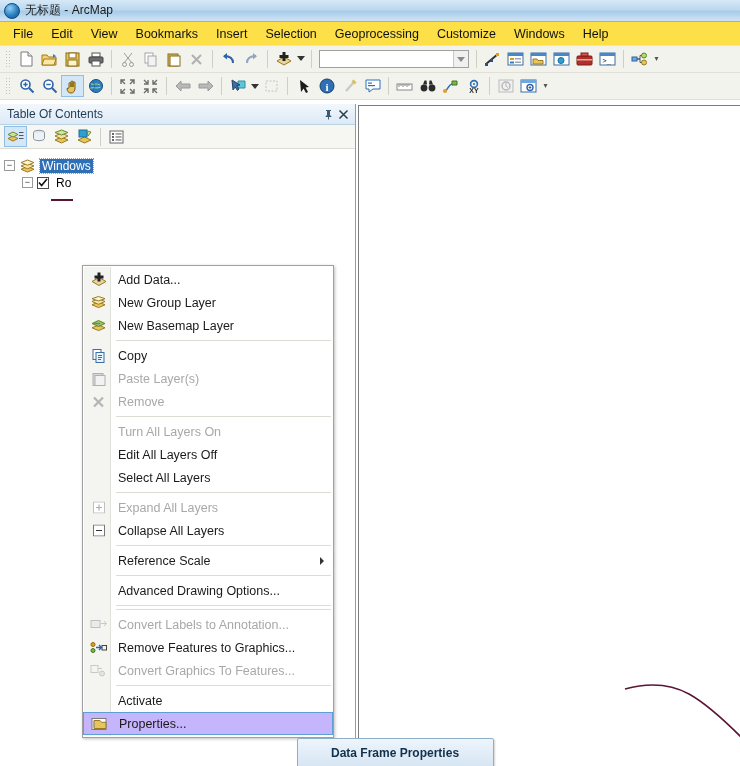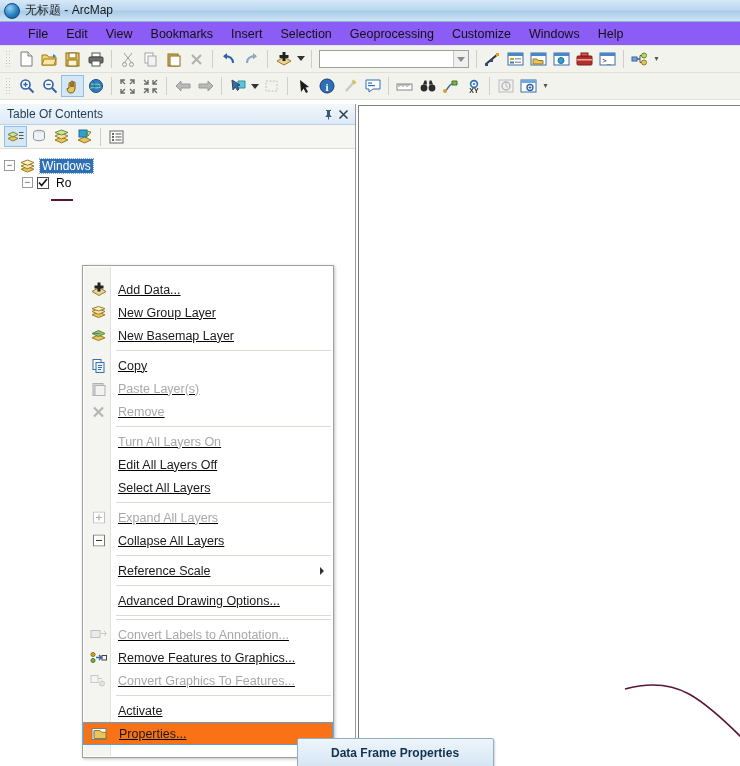--- a/index.html
+++ b/index.html
@@ -24,24 +24,24 @@
   .app-icon{
     width:16px;height:16px;border-radius:50%;
     background:radial-gradient(circle at 35% 30%, #8fd0f5 0%, #2a7fc1 55%, #134f80 100%);
     border:1px solid #0d4a78;
     margin-right:5px; flex:none;
   }
   .title-text{ font-size:12px; color:#1b1b1b; }
 
   
   .menubar{
-    height:24px; background:#8b5cf6;
+    height:24px; background:#fde047;
     display:flex; align-items:center;
     border-bottom:1px solid #e3e3dd;
-    padding-left:19px;
+    padding-left:4px;
   }
   .menu-item{
     padding:3px 9px; font-size:12.5px; color:#111; cursor:default;
     white-space:nowrap;
   }
 
   
   .toolbar{
     height:27px; background:#f3f3ee;
     display:flex; align-items:center;
@@ -120,34 +120,34 @@
     position:absolute; left:1px; top:1px; right:0px; bottom:0px;
     border-left:1px solid #7d7d7d; border-top:1px solid #7d7d7d;
     background:#fff;
   }
 
   
   .ctx-menu{
     position:absolute; left:82px; top:161px; width:252px;
     background:#ffffff; border:1px solid #a0a0a0;
     box-shadow:1px 1px 3px rgba(0,0,0,.25);
-    z-index:40; padding:12px 0;text-decoration:underline;
+    z-index:40; padding:2px 0;
   }
   .ctx-gutter{
     position:absolute; left:1px; top:1px; bottom:1px; width:27px;
     background:#f4f4f0; border-right:1px solid #e2e2dc;
   }
   .ctx-item{
     position:relative; height:23px; display:flex; align-items:center;
     font-size:12.5px; color:#1a1a1a; padding-left:35px; cursor:default;
     z-index:2;
   }
   .ctx-item.disabled{ color:#a8a8a8; }
   .ctx-item.highlight{
-    background:#f97316; border:1px solid #5d9fd4; height:23px;
+    background:#c4b5fd; border:1px solid #5d9fd4; height:23px;
   }
   .ctx-ico{ position:absolute; left:6px; top:50%; transform:translateY(-50%);
     width:19px;height:19px;display:flex;align-items:center;justify-content:center;}
   .ctx-sub{ position:absolute; right:9px; top:50%; transform:translateY(-50%);
     width:0;height:0;border-left:4px solid #333;border-top:4px solid transparent;border-bottom:4px solid transparent;}
   .ctx-sep{ height:1px;background:#dcdcd4; margin:3px 2px 3px 33px; position:relative; z-index:2;}
 
   
   .tooltip{
     position:absolute; left:297px; top:634px; width:197px;

